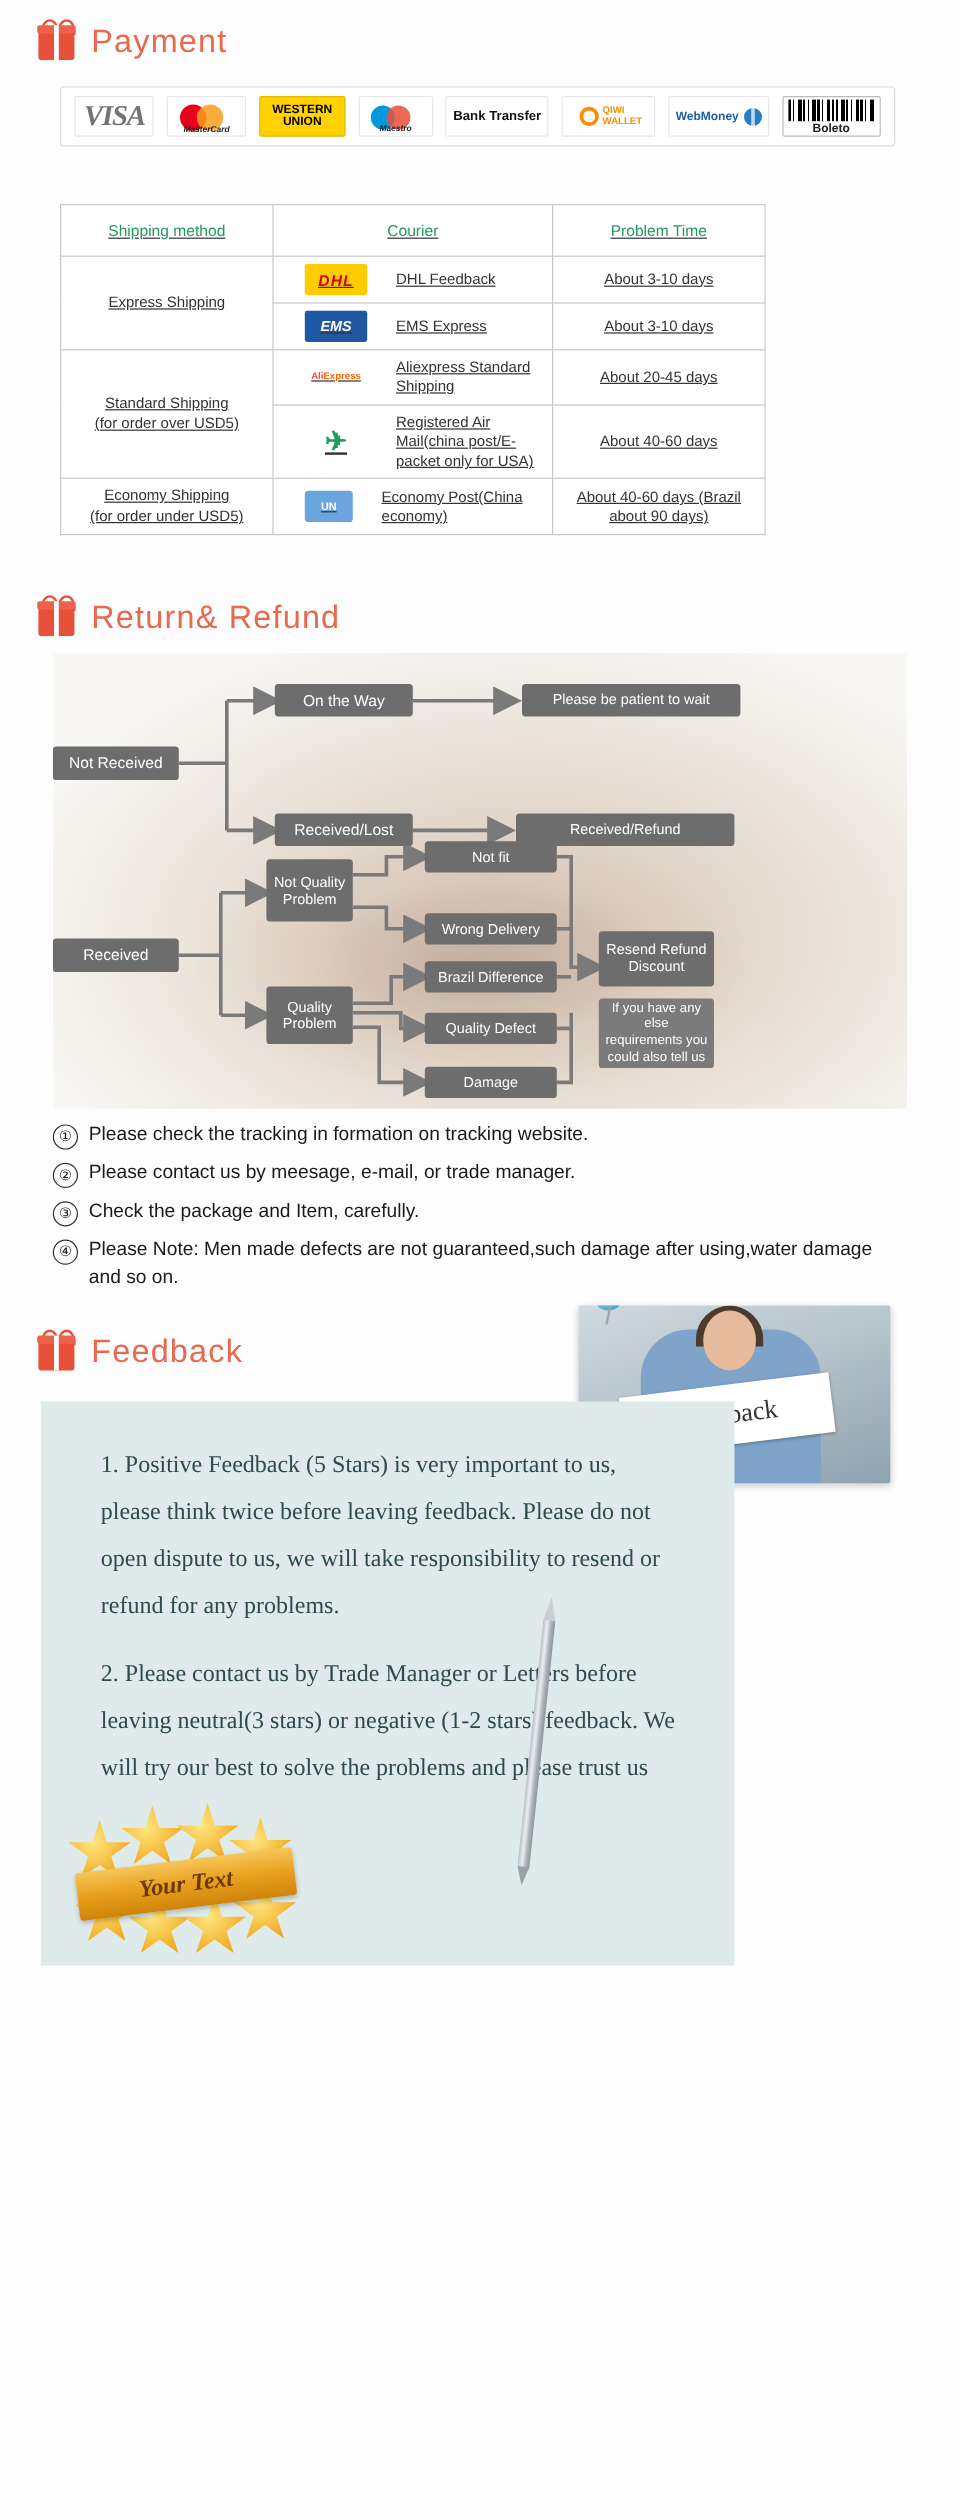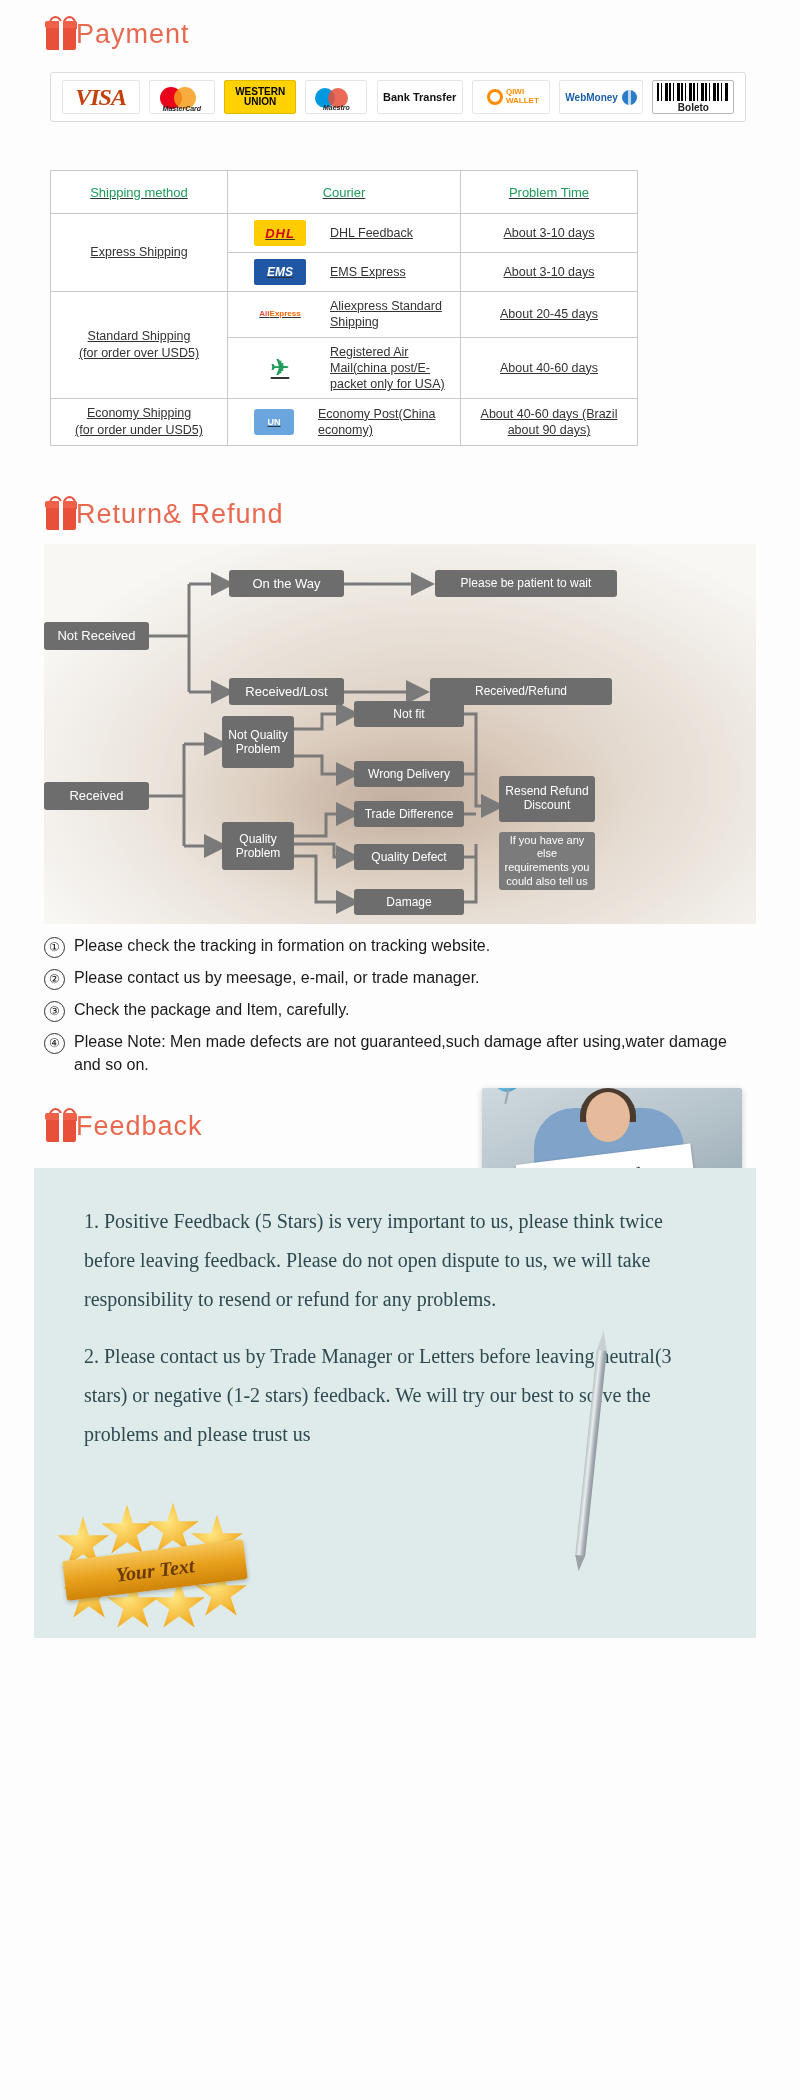--- a/index.html
+++ b/index.html
@@ -19,21 +19,22 @@
     width: 800px;
     height: 2100px;
     position: relative;
     background: #fdfdfd;
   }
 
   
   .section-head {
     display: flex;
     align-items: center;
-    padding-left: 46px;
+    gap: 14px;
+    padding-left: 32px;
   }
   .gift-icon {
     width: 30px;
     height: 32px;
     position: relative;
     flex: 0 0 auto;
   }
   .gift-icon .box {
     position: absolute;
     left: 0; top: 7px;
@@ -92,22 +93,22 @@
     display: flex;
     align-items: center;
     justify-content: center;
     font-size: 10px;
     font-weight: bold;
     color: #222;
     border-radius: 2px;
     box-sizing: border-box;
   }
   .pay-visa {
-    width: 78px;
-    color: #c2410c;
+    width: 66px;
+    color: #737373;
     font-style: italic;
     font-size: 24px;
     font-family: "Liberation Serif", serif;
     letter-spacing: -1px;
     border: 1px solid #e6e6e6;
     background: #fff;
   }
   .pay-mastercard {
     width: 66px;
     position: relative;
@@ -391,21 +392,21 @@
   }
   .pin .pinneedle {
     position: absolute; left: 10px; top: 14px;
     width: 2px; height: 16px;
     background: #9aa7ad;
     transform: rotate(12deg);
   }
 
   .fb-panel {
     margin: 26px 0 0 34px;
-    width: 722px;
+    width: 578px;
     height: 470px;
     background: #dfebeb;
     position: relative;
     box-sizing: border-box;
     padding: 34px 46px 0 50px;
     overflow: hidden;
   }
   .fb-panel p {
     font-family: "Liberation Serif", serif;
     font-size: 20px;
@@ -650,21 +651,21 @@
       <div class="node small" style="left:391px; top:26px; width:182px; height:27px;">Please be patient to wait</div>
       <div class="node" style="left:185px; top:134px; width:115px; height:27px;">Received/Lost</div>
       <div class="node small" style="left:386px; top:134px; width:182px; height:27px;">Received/Refund</div>
 
       <div class="node" style="left:0px; top:238px; width:105px; height:28px;">Received</div>
       <div class="node small" style="left:178px; top:172px; width:72px; height:52px;">Not Quality Problem</div>
       <div class="node small" style="left:178px; top:278px; width:72px; height:48px;">Quality Problem</div>
 
       <div class="node small" style="left:310px; top:157px; width:110px; height:26px;">Not fit</div>
       <div class="node small" style="left:310px; top:217px; width:110px; height:26px;">Wrong Delivery</div>
-      <div class="node small" style="left:310px; top:257px; width:110px; height:26px;">Trade Difference</div>
+      <div class="node small" style="left:310px; top:257px; width:110px; height:26px;">Brazil Difference</div>
       <div class="node small" style="left:310px; top:300px; width:110px; height:26px;">Quality Defect</div>
       <div class="node small" style="left:310px; top:345px; width:110px; height:26px;">Damage</div>
 
       <div class="node small" style="left:455px; top:232px; width:96px; height:46px; line-height:1.15;">Resend Refund Discount</div>
       <div class="node tip" style="left:455px; top:288px; width:96px; height:58px;">If you have any else requirements you could also tell us</div>
     </div>
 
     <div class="notes">
       <div class="note-row">
         <span class="note-num">①</span>

